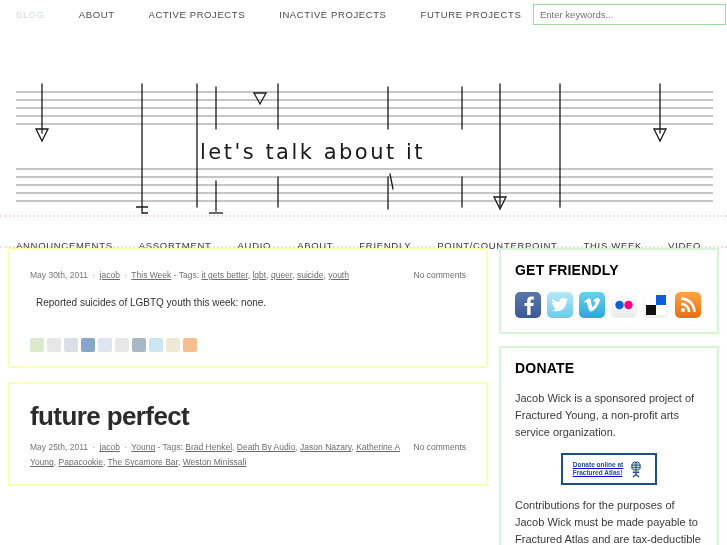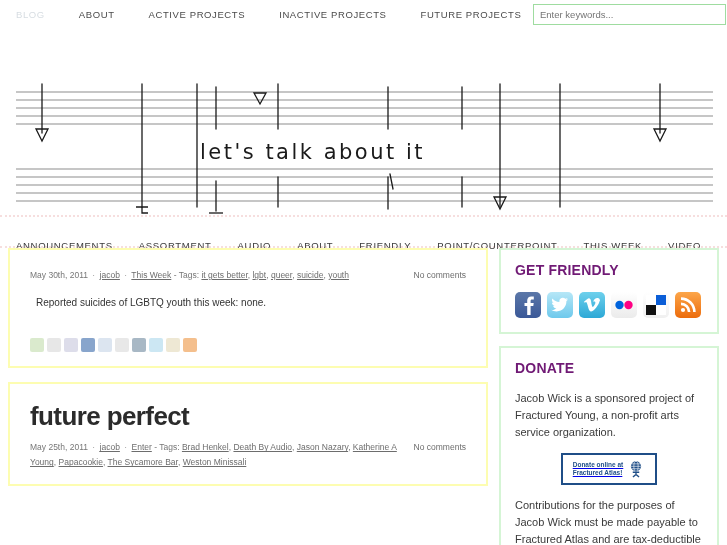--- a/index.html
+++ b/index.html
@@ -133,21 +133,21 @@
     border:2px solid #d5f5d5;
     background:#fff;
     padding:12px 14px 14px 14px;
     margin-bottom:12px;
   }
   .side-box h3 {
     margin:0 0 14px 0;
     font-size:14px;
     font-weight:bold;
     letter-spacing:0.2px;
-    color:#701a75;
+    color:#000000;
   }
   .social { display:flex; gap:6px; }
   .social .sic {
     width:26px; height:26px;
     border-radius:5px;
     display:flex;
     align-items:center;
     justify-content:center;
     font-weight:bold;
     font-size:15px;
@@ -300,21 +300,21 @@
     </article>
 
     <article class="post second">
       <h2>future perfect</h2>
       <div class="meta">
         <div class="meta-left">
           <span>May 25th, 2011</span>
           <span class="sep">·</span>
           <a href="#">jacob</a>
           <span class="sep">·</span>
-          <a href="#">Enter</a>
+          <a href="#">Young</a>
           <span>- Tags:</span>
           <a href="#">Brad Henkel</a>,
           <a href="#">Death By Audio</a>,
           <a href="#">Jason Nazary</a>,
           <a href="#">Katherine A Young</a>,
           <a href="#">Papacookie</a>,
           <a href="#">The Sycamore Bar</a>,
           <a href="#">Weston Minissali</a>
         </div>
         <div class="comments">

